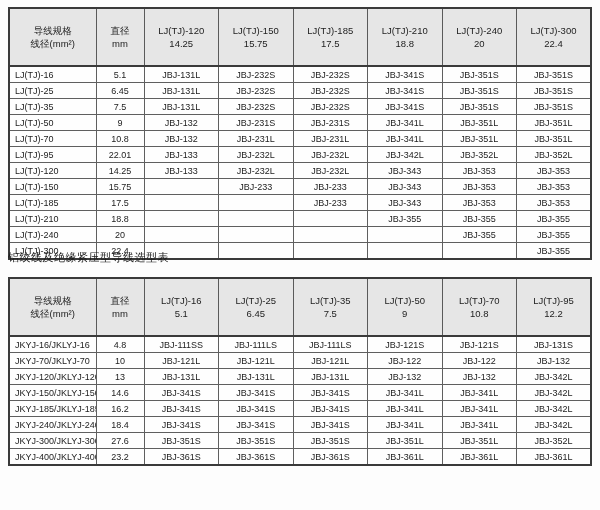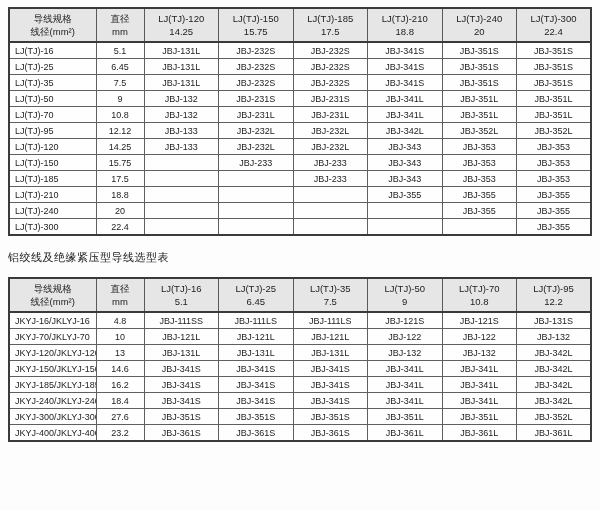--- a/index.html
+++ b/index.html
@@ -29,21 +29,21 @@
 
   col.col-spec { width: 87px; }
   col.col-dia  { width: 48px; }
   col.col-m    { width: 74.5px; }
 
   .sel-table th {
     background: #e6e6e6;
     border: 1px solid #5a5a5a;
     border-bottom: 2px solid #3a3a3a;
     height: 30px;
-    padding: 1px 0;
+    padding: 13px 0;
     font-weight: normal;
     font-size: 9.5px;
     line-height: 13px;
     text-align: center;
     color: #222;
   }
   .sel-table td {
     border: 1px solid #5f5f5f;
     height: 15px;
     padding: 0 2px;
@@ -163,21 +163,21 @@
         <td>10.8</td>
         <td>JBJ-132</td>
         <td>JBJ-231L</td>
         <td>JBJ-231L</td>
         <td>JBJ-341L</td>
         <td>JBJ-351L</td>
         <td>JBJ-351L</td>
       </tr>
       <tr>
         <td class="c0">LJ(TJ)-95</td>
-        <td>12.12</td>
+        <td>22.01</td>
         <td>JBJ-133</td>
         <td>JBJ-232L</td>
         <td>JBJ-232L</td>
         <td>JBJ-342L</td>
         <td>JBJ-352L</td>
         <td>JBJ-352L</td>
       </tr>
       <tr>
         <td class="c0">LJ(TJ)-120</td>
         <td>14.25</td>

